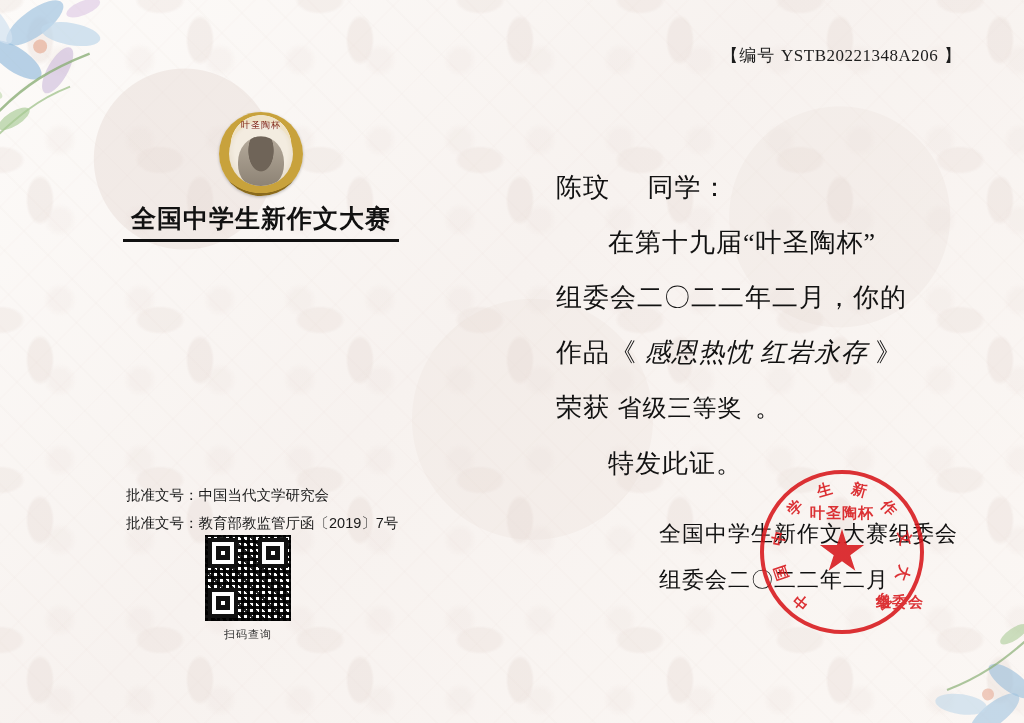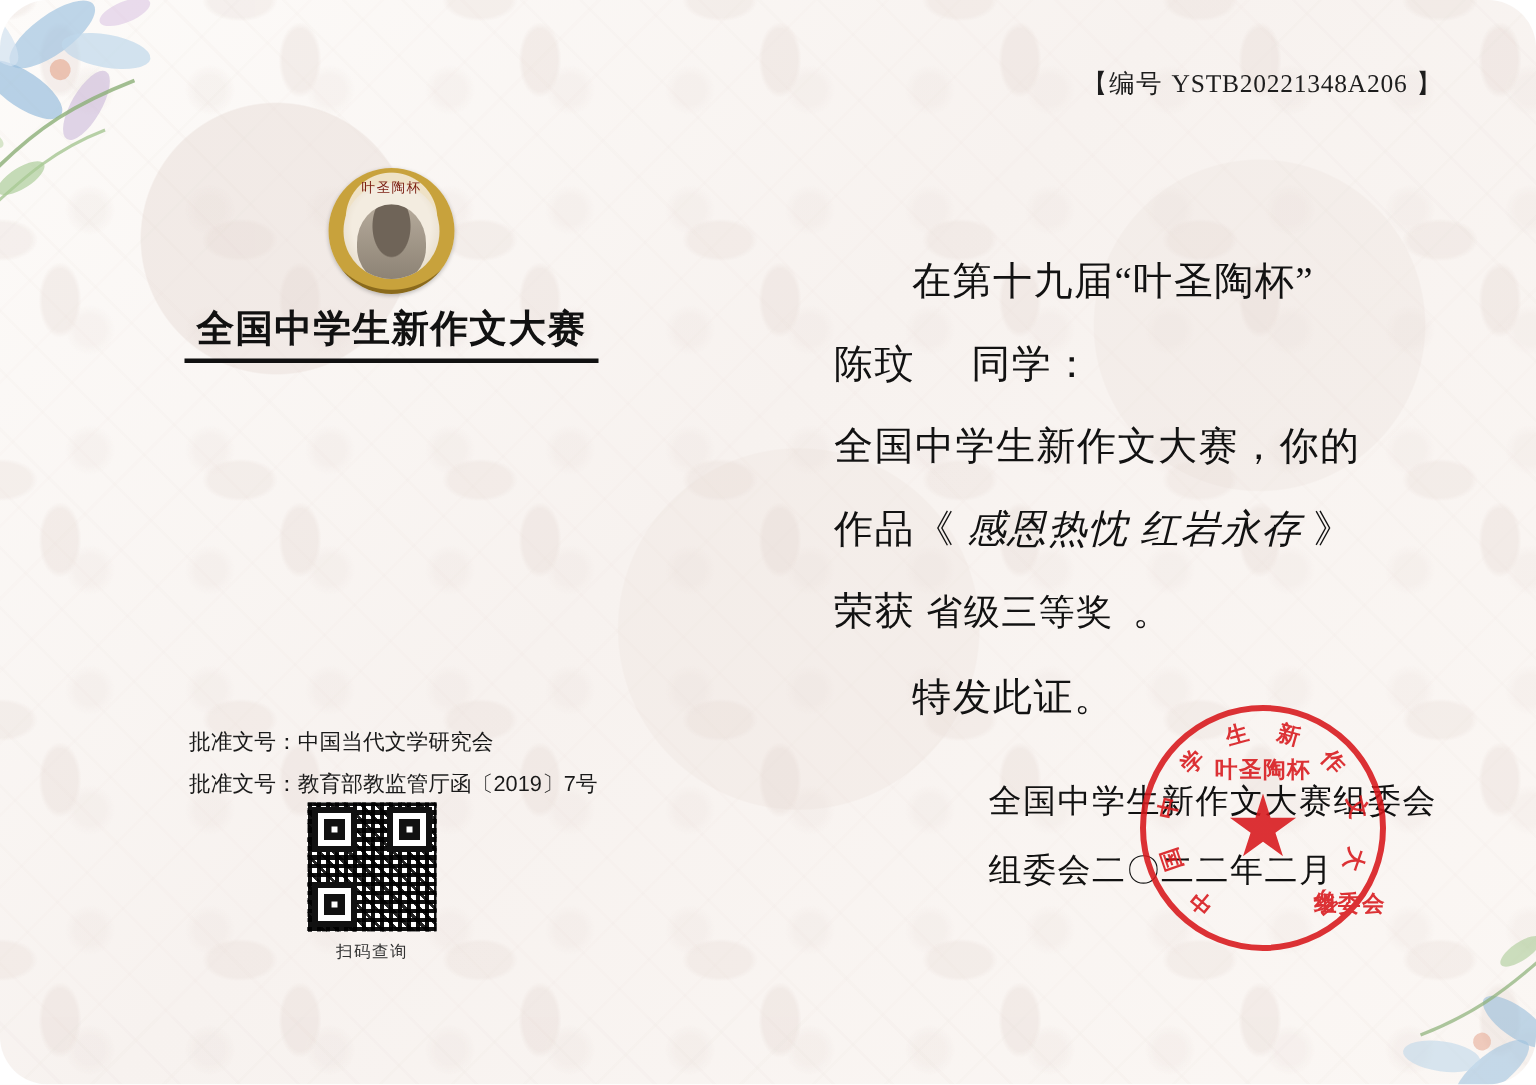--- a/index.html
+++ b/index.html
@@ -14,21 +14,20 @@
     position: relative;
     width: 1024px;
     height: 723px;
     overflow: hidden;
     background: #fbf9f6;
     background-image:
       radial-gradient(circle at 18% 22%, rgba(240,232,228,0.85) 0 90px, rgba(0,0,0,0) 91px),
       radial-gradient(circle at 52% 58%, rgba(243,236,232,0.8) 0 120px, rgba(0,0,0,0) 121px),
       radial-gradient(circle at 82% 30%, rgba(242,235,231,0.7) 0 110px, rgba(0,0,0,0) 111px),
       linear-gradient(135deg, #fdfbf9 0%, #f7f2ef 45%, #fbf7f4 100%);
-    border-radius: 32px;
   }
   
   .texture {
     position: absolute;
     inset: 0;
     pointer-events: none;
     opacity: 0.55;
     background-image:
       radial-gradient(ellipse 26px 46px at 25% 25%, rgba(226,212,206,0.55) 0 45%, rgba(0,0,0,0) 55%),
       radial-gradient(ellipse 46px 26px at 75% 75%, rgba(226,212,206,0.45) 0 45%, rgba(0,0,0,0) 55%),
@@ -340,26 +339,26 @@
   <div class="qr-wrap">
     <div class="qr">
       <span class="fp tl"></span>
       <span class="fp tr"></span>
       <span class="fp bl"></span>
     </div>
     <div class="qr-caption">扫码查询</div>
   </div>
 
   <div class="body-text">
-    <div class="line indent">在第十九届“叶圣陶杯”</div>
     <div class="line">
       <span class="name">陈玟</span>
       <span>同学：</span>
     </div>
-    <div class="line">全国中学生新作文大赛，你的</div>
+    <div class="line indent">在第十九届“叶圣陶杯”</div>
+    <div class="line">组委会二〇二二年二月，你的</div>
     <div class="line">
       <span>作品《</span>
       <span class="work">感恩热忱 红岩永存</span>
       <span>》</span>
     </div>
     <div class="line">
       <span>荣获</span>
       <span class="prize">省级三等奖</span>
       <span>。</span>
     </div>

